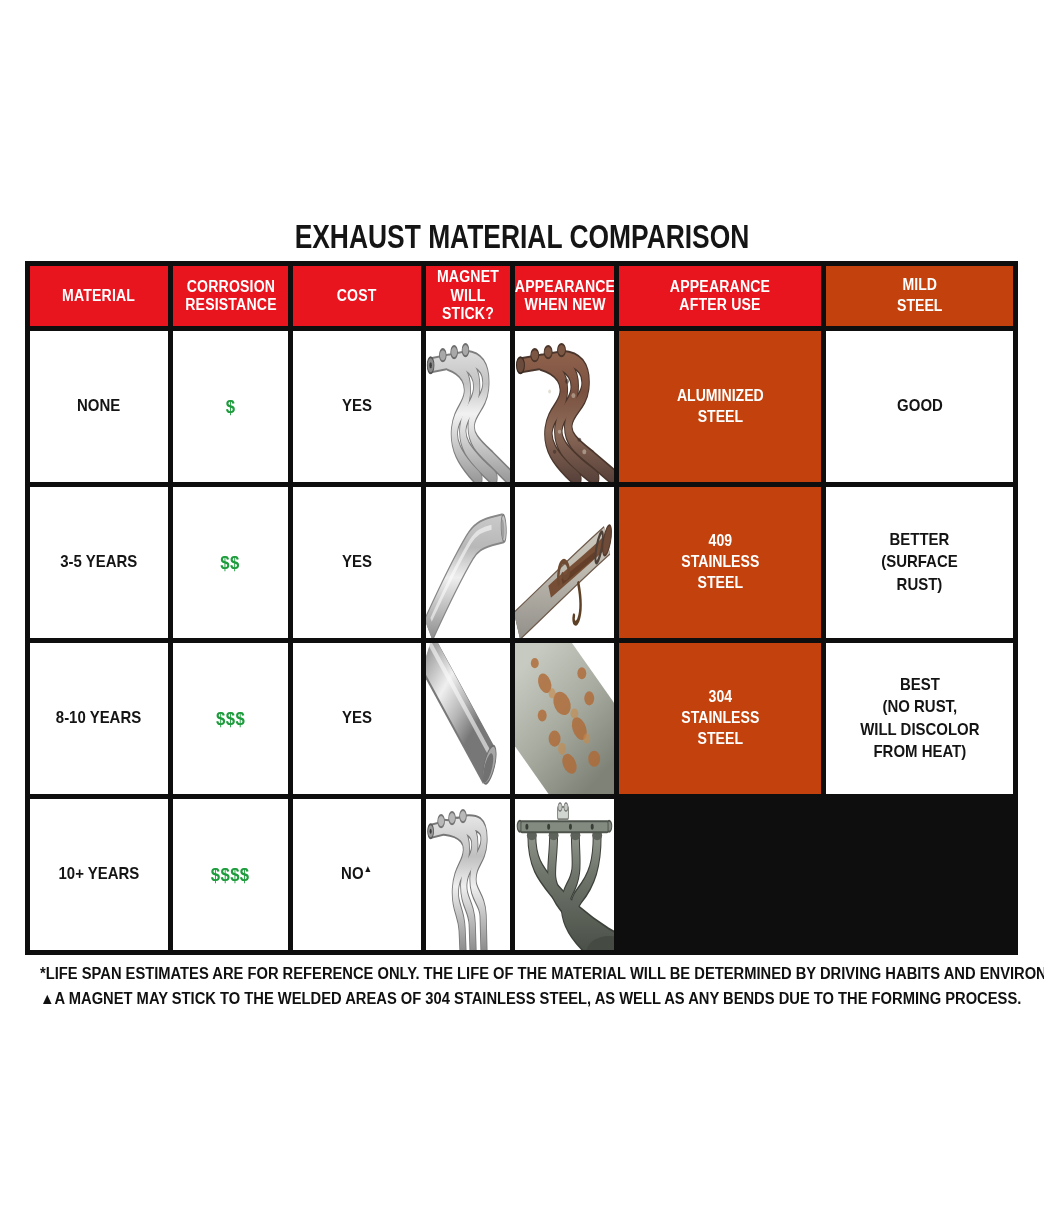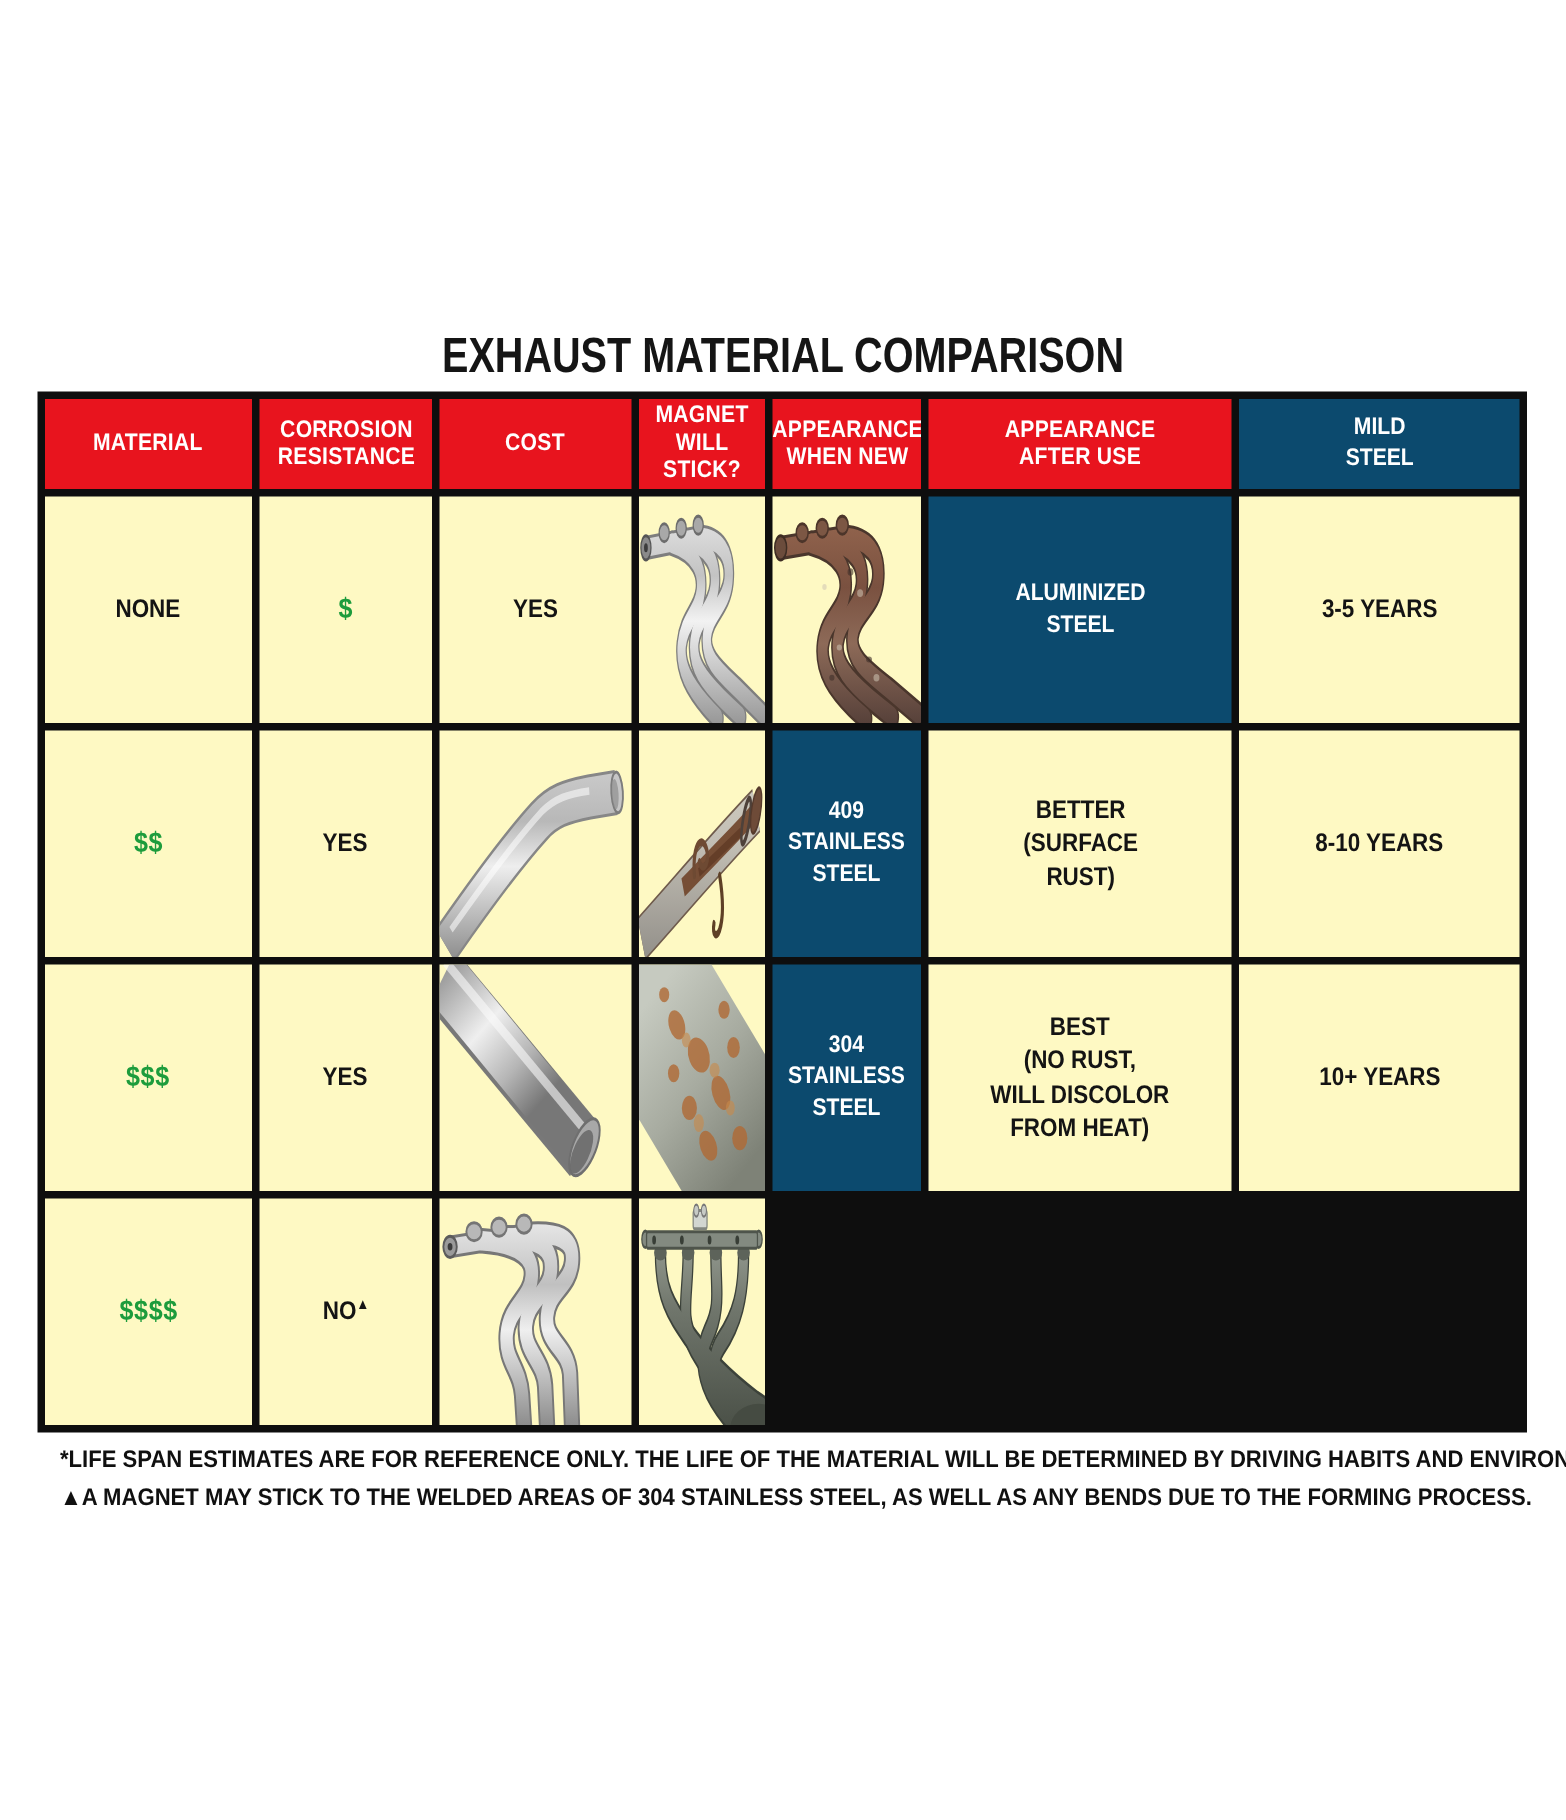--- a/index.html
+++ b/index.html
@@ -11,28 +11,28 @@
     font-size:33px; font-weight:800; color:#151515; letter-spacing:0;
     transform:scaleX(.80); transform-origin:center; white-space:nowrap; }
 
   .comparison-table { position:absolute; left:25px; top:261px; width:993px; height:694px;
     background:#0e0e0e; display:grid;
     grid-template-columns:138px 115px 128px 84px 99px 202px 187px;
     grid-template-rows:60px repeat(4, 151px);
     gap:5px; padding:5px; }
 
   .cell { display:flex; align-items:center; justify-content:center; text-align:center;
-    background:#fef9c3; overflow:hidden; }
+    background:#ffffff; overflow:hidden; }
   .cell-text { display:inline-block; transform:scaleX(.88); transform-origin:center;
     white-space:pre-line; font-weight:bold; }
 
   .head { background:#e8141e; }
   .head .cell-text { color:#ffffff; font-size:16px; line-height:1.15; letter-spacing:.2px; }
 
-  .mat { background:#0c4a6e; }
+  .mat { background:#c2410c; }
   .mat .cell-text { color:#ffffff; font-size:16px; line-height:1.3; }
 
   .txt .cell-text { color:#141414; font-size:17px; line-height:1.3; }
   .cost .cell-text { color:#1d9c3c; font-size:19px; letter-spacing:.5px; }
   .magnet .cell-text sup { font-size:10px; vertical-align:super; line-height:0; }
 
   .photo { padding:0; }
   .photo svg { width:100%; height:100%; display:block; }
 
   .footnotes { position:absolute; left:40px; top:961px; width:990px; }
@@ -151,20 +151,23 @@
         <ellipse cx="40" cy="24" rx="8" ry="6" fill="#7c5744" stroke="#4c352a" stroke-width="2"></ellipse>
         <ellipse cx="67" cy="21" rx="8" ry="6" fill="#7c5744" stroke="#4c352a" stroke-width="2"></ellipse>
         <ellipse cx="94" cy="19" rx="8" ry="6" fill="#7c5744" stroke="#4c352a" stroke-width="2"></ellipse>
         <circle cx="11" cy="34" r="8" fill="#6b4c3c" stroke="#3e2d24" stroke-width="2"></circle>
       </svg>
     </div>
 
     <div class="cell mat">
         <span class="cell-text">ALUMINIZED
 STEEL</span>
+      </div>
+    <div class="cell txt">
+        <span class="cell-text">GOOD</span>
       </div>
     <div class="cell txt">
         <span class="cell-text">3-5 YEARS</span>
       </div>
     <div class="cell cost">
         <span class="cell-text">$$</span>
       </div>
     <div class="cell txt magnet">
         <span class="cell-text"><span>YES</span><sup></sup></span>
       </div>

